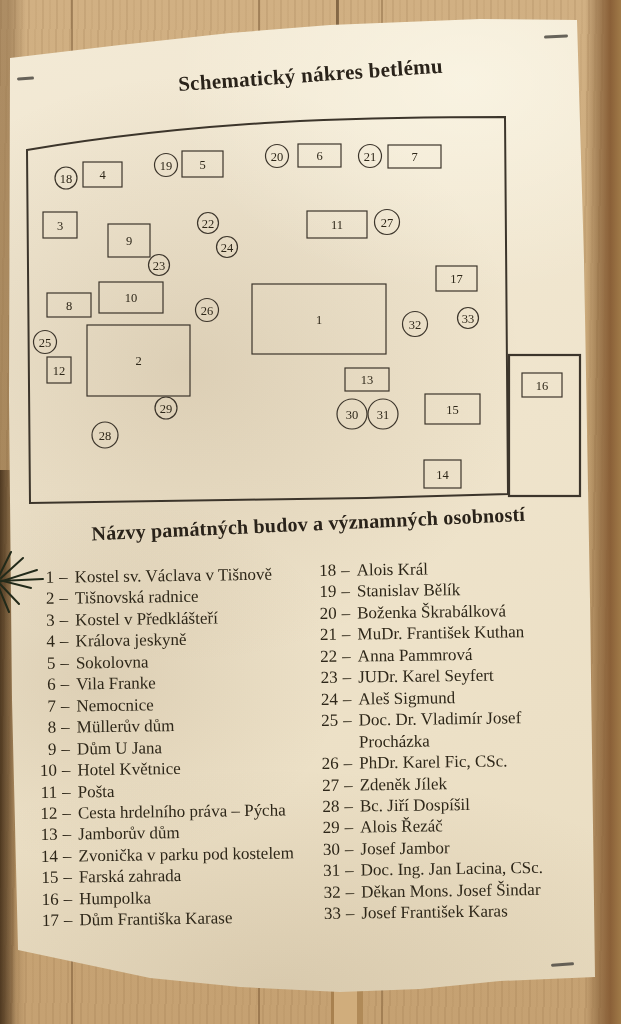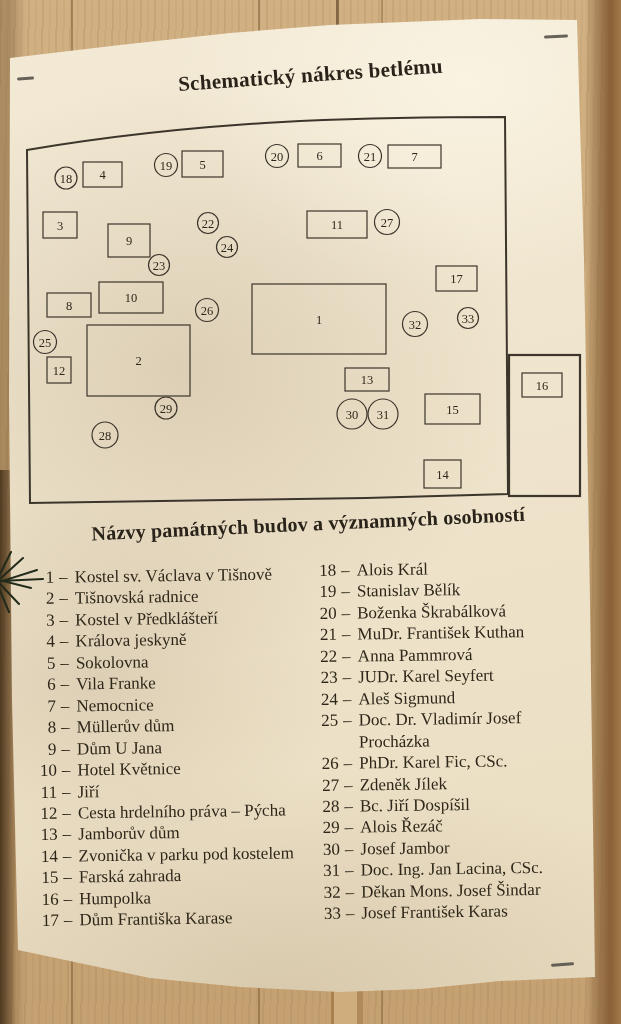--- a/index.html
+++ b/index.html
@@ -209,21 +209,21 @@
             <span class="name">Dům U Jana</span>
           </div>
           <div class="lrow">
             <span class="num">10</span>
             <span class="dash">–</span>
             <span class="name">Hotel Květnice</span>
           </div>
           <div class="lrow">
             <span class="num">11</span>
             <span class="dash">–</span>
-            <span class="name">Jiří</span>
+            <span class="name">Pošta</span>
           </div>
           <div class="lrow">
             <span class="num">12</span>
             <span class="dash">–</span>
             <span class="name">Cesta hrdelního práva – Pýcha</span>
           </div>
           <div class="lrow">
             <span class="num">13</span>
             <span class="dash">–</span>
             <span class="name">Jamborův dům</span>

